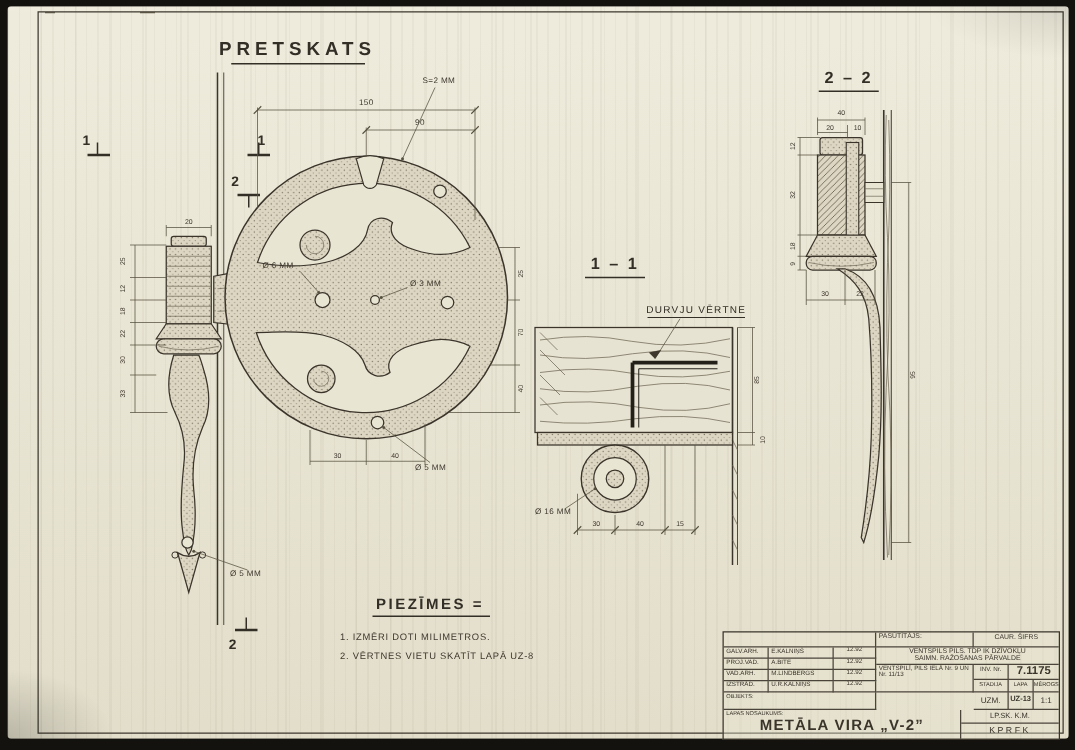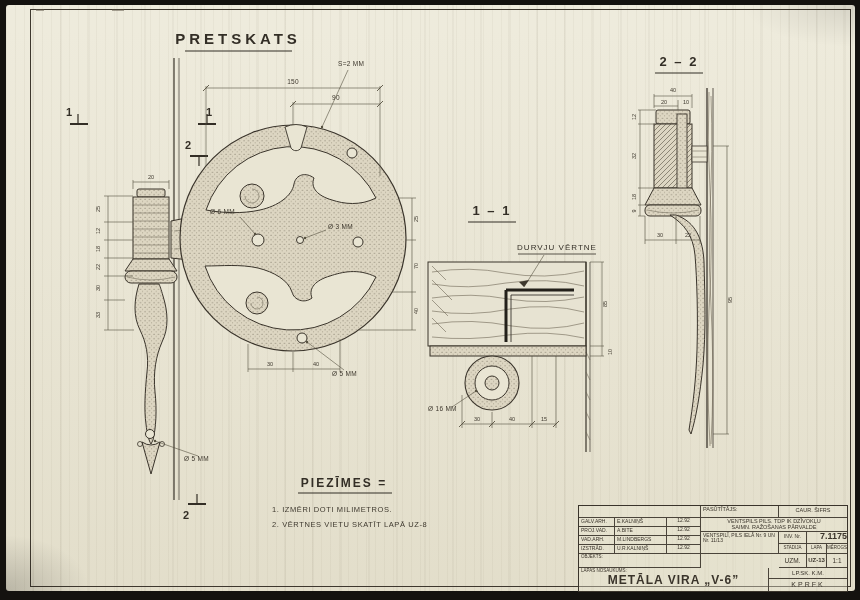--- a/index.html
+++ b/index.html
@@ -33,21 +33,21 @@
   .grain{stroke:#6f6756;stroke-width:0.6;fill:none;}
   .detail{stroke:#6b6454;stroke-width:0.55;fill:none;}
   .ul{stroke:#332e26;stroke-width:1.1;}
   
   .tblock{position:absolute;left:578px;top:505px;width:268px;height:85px;
     border:1.3px solid #3a342b;color:#3a342b;background:rgba(233,229,211,0.4);}
   .tb{position:absolute;box-sizing:border-box;overflow:hidden;line-height:1.08;}
   .bR{border-right:0.8px solid #4a443a;} .bB{border-bottom:0.8px solid #4a443a;}
   .c{text-align:center;} .pad{padding:1px 2px;}
   .fs4{font-size:4.5px;} .fs5{font-size:5px;} .fs55{font-size:5.5px;} .fs6{font-size:6px;}
-  .fs65{font-size:6.5px;} .fs7{font-size:7px;} .fs9{font-size:9px;text-align:right;} .fs12{font-size:12px;}
+  .fs65{font-size:6.5px;} .fs7{font-size:7px;} .fs9{font-size:9px;} .fs12{font-size:12px;}
   .bold{font-weight:bold;} .ls2{letter-spacing:2px;} .ls1{letter-spacing:1px;}
 </style>
 </head>
 <body>
 
 <div class="stage">
   <div class="sheet">
     <div class="frame"></div>
   </div>
 
@@ -348,18 +348,18 @@
     <div class="tb bR bB c fs6 bold" style="left:228px;top:48px;width:20px;height:14px;padding-top:3px;">UZ-13</div>
     <div class="tb bB c fs65" style="left:248px;top:48px;width:20px;height:14px;padding-top:3px;">1:1</div>
 
     <div class="tb bR bB pad" style="left:0;top:48px;width:122px;height:14px;">
       <span class="fs4" style="display:block;">OBJEKTS:</span>
       <span class="fs7 bold">DZĪVOJAMĀS ĒKAS</span>
     </div>
 
     <div class="tb bR pad" style="left:0;top:62px;width:190px;height:23px;">
       <span class="fs4" style="display:block;">LAPAS NOSAUKUMS:</span>
-      <span class="fs12 bold ls1 c" style="display:block;">METĀLA VIRA „V-6”</span>
+      <span class="fs12 bold ls1 c" style="display:block;">METĀLA VIRA „V-2”</span>
     </div>
     <div class="tb bB c fs6" style="left:190px;top:62px;width:78px;height:11px;padding-top:2px;">LP.SK.  K.M.</div>
     <div class="tb c fs7 ls2" style="left:190px;top:73px;width:78px;height:12px;padding-top:2px;">KPRFK</div>
   </div>
 </div>
 
 </body></html>

